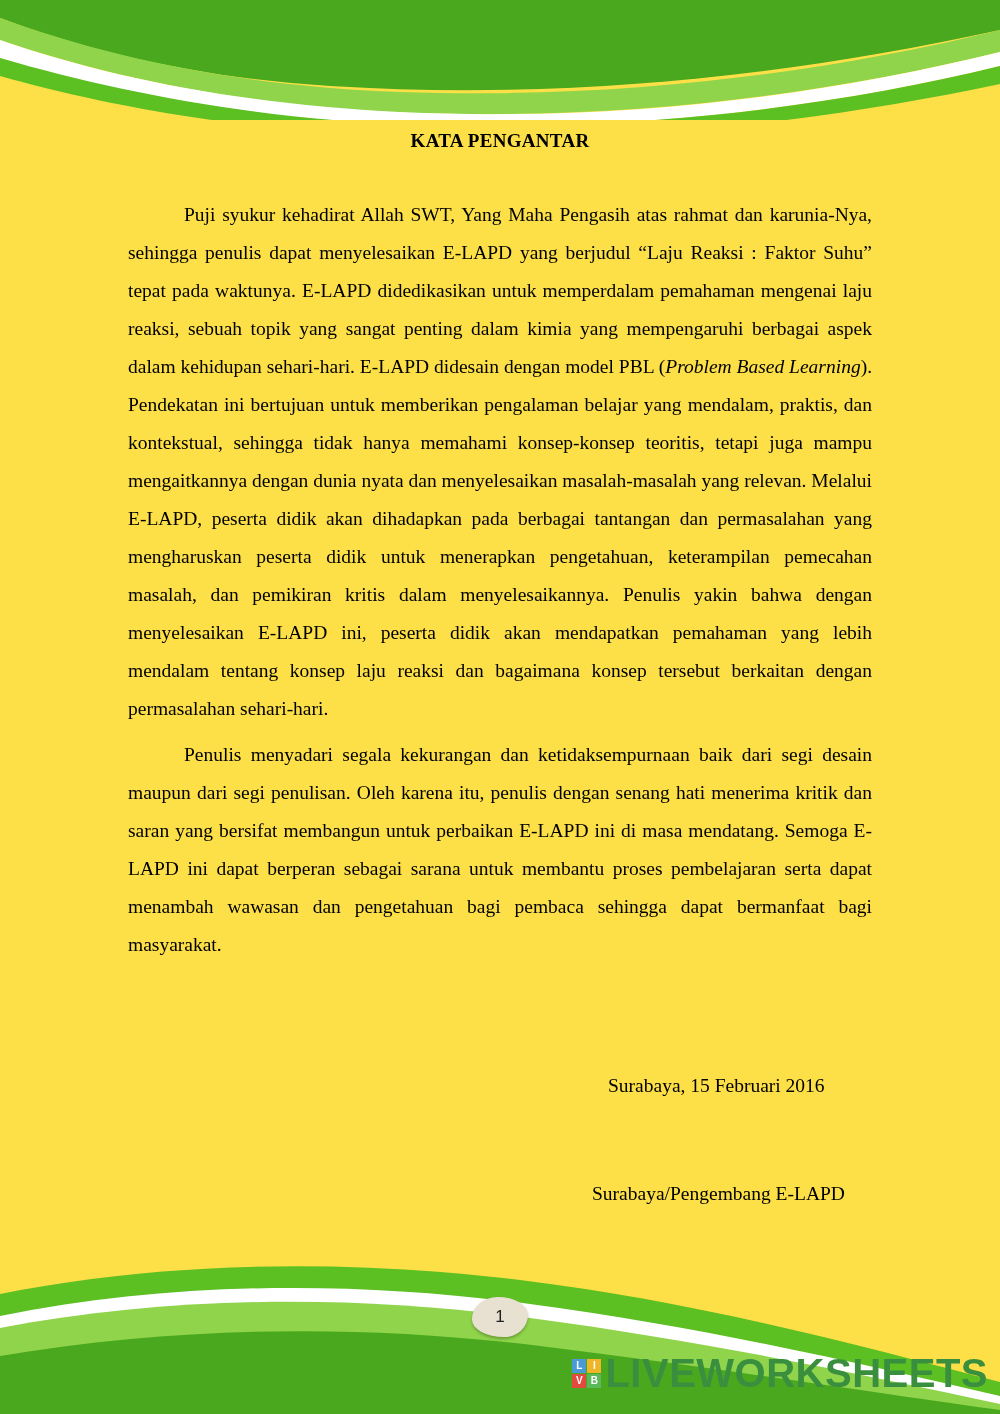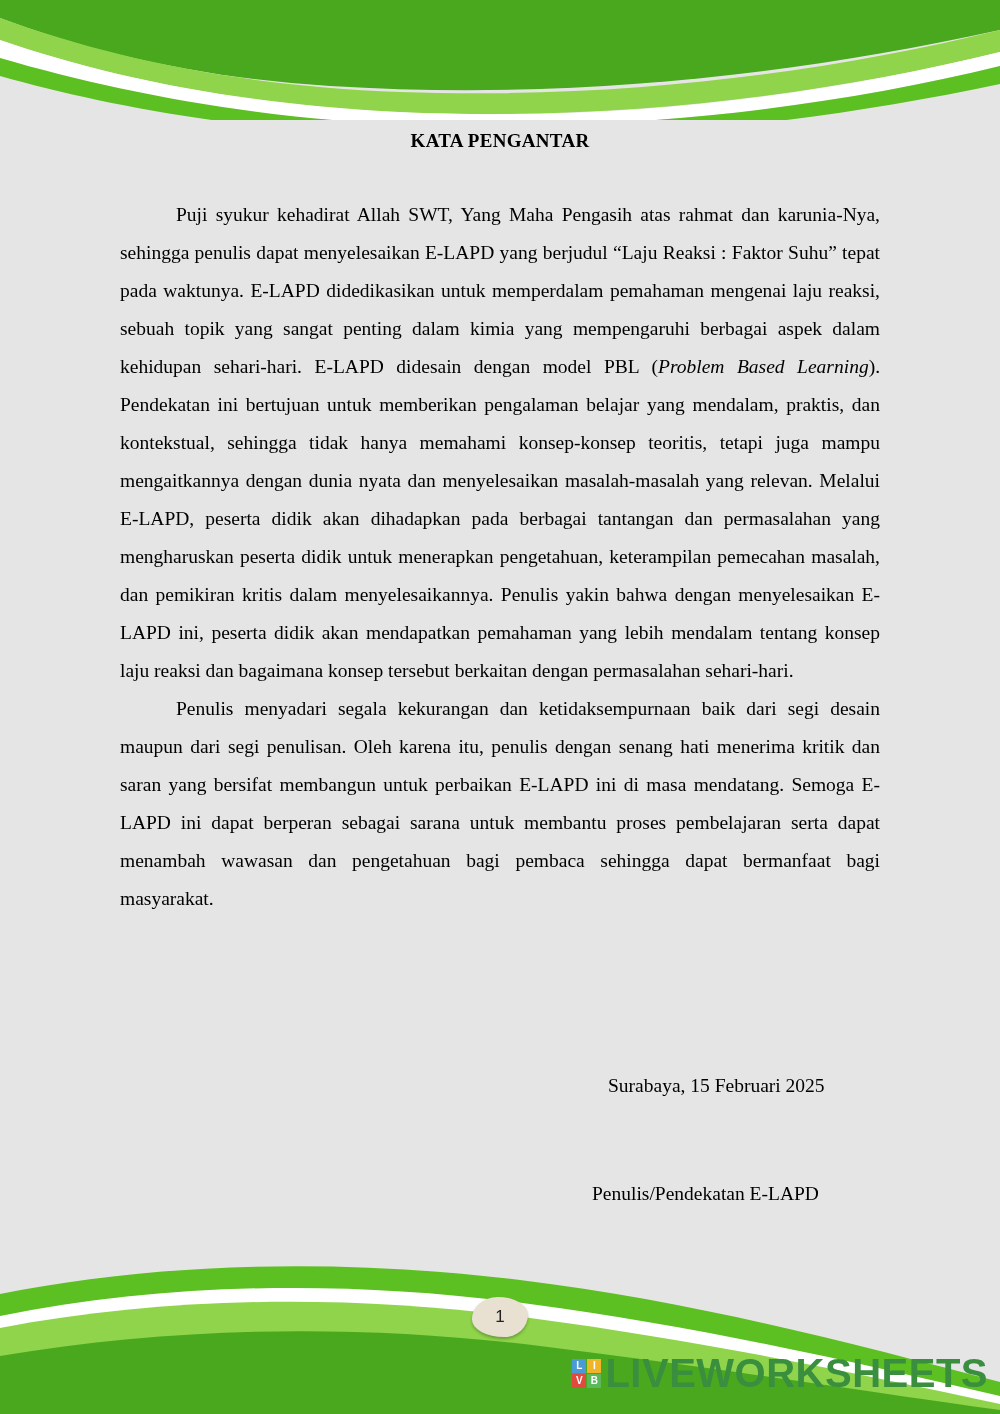--- a/index.html
+++ b/index.html
@@ -5,21 +5,21 @@
   html, body {
     margin: 0;
     padding: 0;
     background: #ffffff;
   }
   .page {
     position: relative;
     width: 1000px;
     height: 1414px;
     overflow: hidden;
-    background: #e5e5e5;
+    background: #fde047;
     font-family: "Liberation Serif", serif;
   }
 
   
   .wave-top {
     position: absolute;
     top: 0;
     left: 0;
     width: 1000px;
     height: 120px;
@@ -47,21 +47,21 @@
     font-size: 19px;
     letter-spacing: 0.3px;
     margin: 0 0 44px 0;
     color: #000;
   }
   .para {
     text-align: justify;
     font-size: 19.5px;
     line-height: 38px;
     color: #000;
-    margin: 0;
+    margin: 8px;
     text-indent: 56px;
     hyphens: none;
   }
   .para + .para {
     margin-top: 0px;
   }
   .para i {
     font-style: italic;
   }
 
@@ -157,22 +157,22 @@
   </svg>
 
   <div class="content">
     <h1 class="doc-title">KATA PENGANTAR</h1>
 
     <p class="para" id="para-1"><span>Puji syukur kehadirat Allah SWT, Yang Maha Pengasih atas rahmat dan karunia-Nya, sehingga penulis dapat menyelesaikan E-LAPD yang berjudul “Laju Reaksi : Faktor Suhu” tepat pada waktunya. E-LAPD didedikasikan untuk memperdalam pemahaman mengenai laju reaksi, sebuah topik yang sangat penting dalam kimia yang mempengaruhi berbagai aspek dalam kehidupan sehari-hari. E-LAPD didesain dengan model PBL (</span><i>Problem Based Learning</i><span>). Pendekatan ini bertujuan untuk memberikan pengalaman belajar yang mendalam, praktis, dan kontekstual, sehingga tidak hanya memahami konsep-konsep teoritis, tetapi juga mampu mengaitkannya dengan dunia nyata dan menyelesaikan masalah-masalah yang relevan. Melalui E-LAPD, peserta didik akan dihadapkan pada berbagai tantangan dan permasalahan yang mengharuskan peserta didik untuk menerapkan pengetahuan, keterampilan pemecahan masalah, dan pemikiran kritis dalam menyelesaikannya. Penulis yakin bahwa dengan menyelesaikan E-LAPD ini, peserta didik akan mendapatkan pemahaman yang lebih mendalam tentang konsep laju reaksi dan bagaimana konsep tersebut berkaitan dengan permasalahan sehari-hari.</span></p>
     <p class="para" id="para-2"><span>Penulis menyadari segala kekurangan dan ketidaksempurnaan baik dari segi desain maupun dari segi penulisan. Oleh karena itu, penulis dengan senang hati menerima kritik dan saran yang bersifat membangun untuk perbaikan E-LAPD ini di masa mendatang. Semoga E-LAPD ini dapat berperan sebagai sarana untuk membantu proses pembelajaran serta dapat menambah wawasan dan pengetahuan bagi pembaca sehingga dapat bermanfaat bagi masyarakat.</span></p>
   </div>
 
   <div class="sign-block">
-    <p class="sign-date">Surabaya, 15 Februari 2025</p>
-    <p class="sign-name">Penulis/Pendekatan E-LAPD</p>
+    <p class="sign-date">Surabaya, 15 Februari 2016</p>
+    <p class="sign-name">Surabaya/Pengembang E-LAPD</p>
   </div>
 
   <svg class="wave-bottom" viewBox="0 0 1000 160" preserveAspectRatio="none">
     <path d="M0,40 C160,8 340,4 520,26 C700,48 860,92 1000,128 L1000,160 L0,160 Z" fill="#5cbf22"></path>
     <path d="M0,62 C170,28 350,26 530,50 C710,74 870,112 1000,142 L1000,160 L0,160 Z" fill="#ffffff"></path>
     <path d="M0,74 C170,42 350,40 530,64 C710,88 870,122 1000,150 L1000,160 L0,160 Z" fill="#8fd44a"></path>
     <path d="M0,102 C180,72 360,70 540,92 C720,114 880,140 1000,156 L1000,160 L0,160 Z" fill="#4aa81e"></path>
   </svg>
 
   <div class="page-badge">

